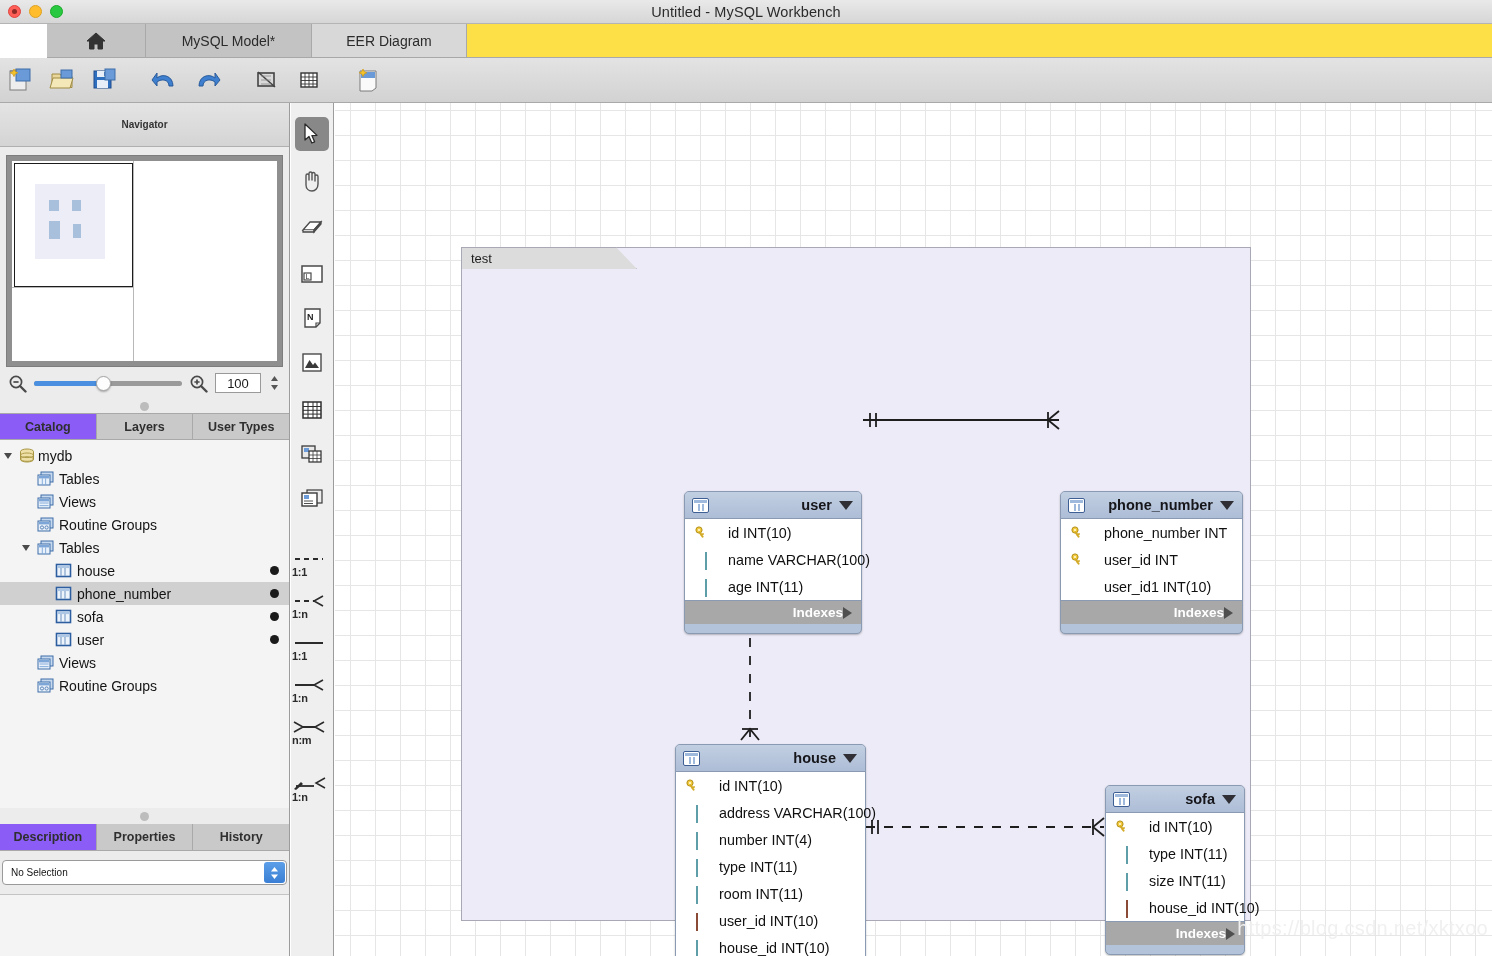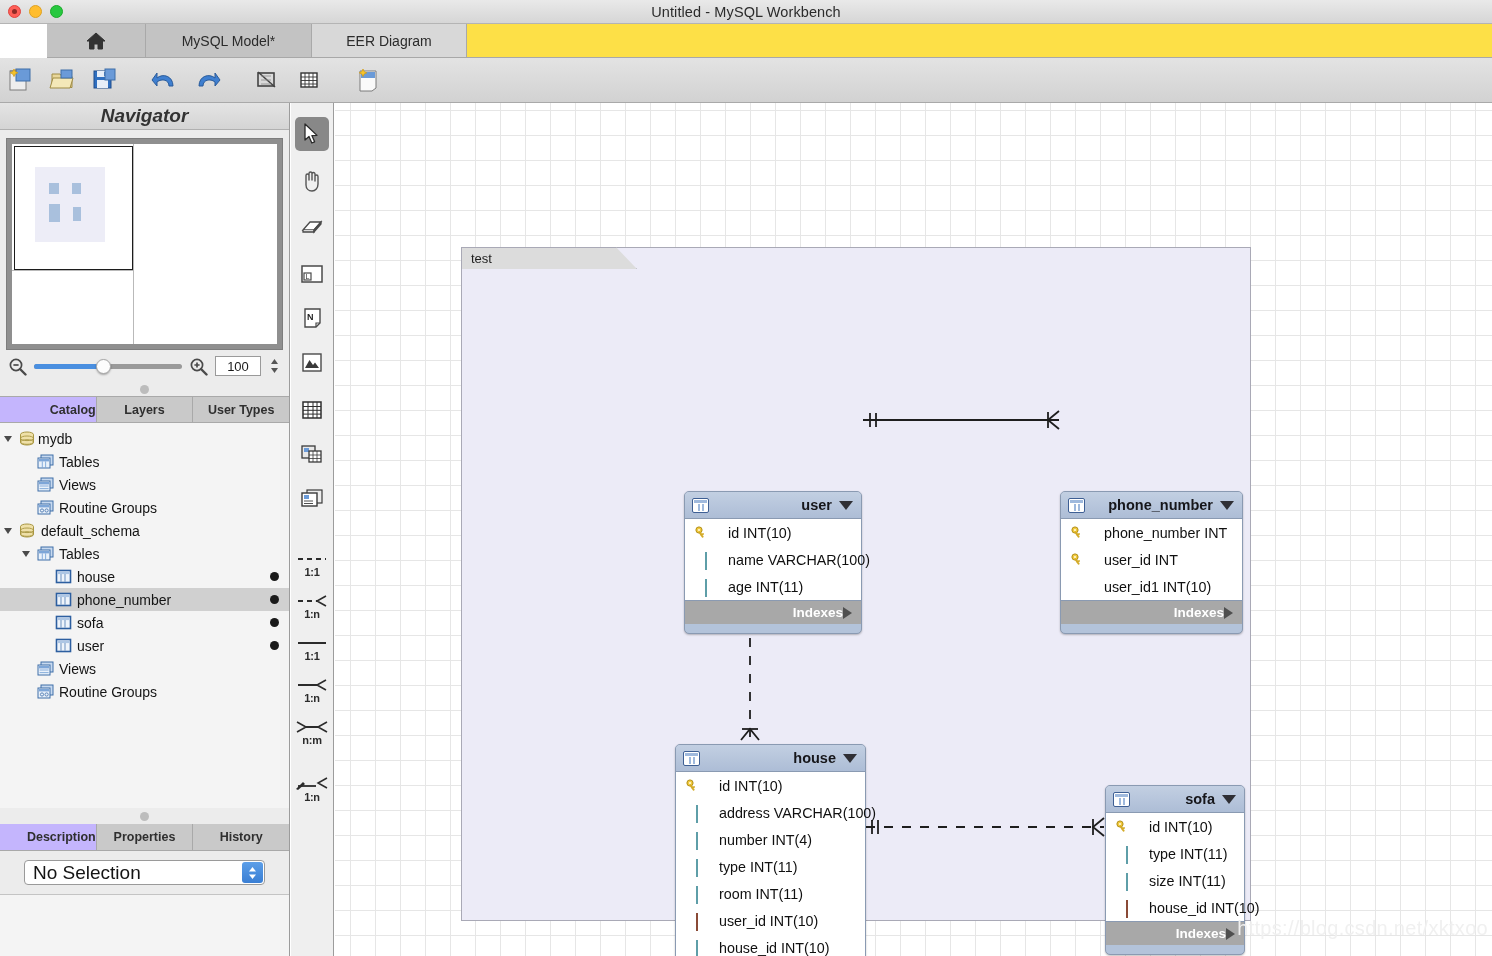--- a/index.html
+++ b/index.html
@@ -60,24 +60,24 @@
   .tbtn { width: 42px; height: 42px; display:flex;align-items:center;justify-content:center; }
   .tgap { width: 18px; }
 
   
   .sidebar {
     position: absolute; left: 0; top: 103px; width: 290px; height: 853px;
     background: #ececec; border-right: 1px solid #9c9c9c;
     display: flex; flex-direction: column;
   }
   .nav-header {
-    height: 27px; background: linear-gradient(to bottom,#e4e4e4,#d4d4d4);
+    height: 44px; background: linear-gradient(to bottom,#e4e4e4,#d4d4d4);
     border-bottom: 1px solid #b0b0b0;
     display:flex;align-items:center;justify-content:center;
-    font-size: 19px; font-weight: bold; color: #333; font-style: italic;
+    font-size: 10px; font-weight: bold; color: #333;
   }
   .nav-box {
     margin: 8px 6px 0 6px; height: 212px; background: #8f8f8f;
     padding: 5px; border: 1px solid #7d7d7d;
   }
   .nav-canvas { position: relative; width: 100%; height: 100%; background: #fff; }
   .nav-vline { position:absolute; left:45.5%; top:0; width:1px; height:100%; background:#b9b9b9; }
   .nav-hline { position:absolute; left:0; top:63%; width:45.5%; height:1px; background:#b9b9b9; }
   .nav-view {
     position:absolute; left:2px; top:2px; width:45%; height:62%;
@@ -113,60 +113,60 @@
 
   .tabrow {
     display:flex; height: 27px; border-top:1px solid #a9a9a9; border-bottom:1px solid #a9a9a9;
     background:#c9c9c9;
   }
   .tabrow .t {
     flex:1; display:flex;align-items:center;justify-content:center;
     font-size:12.5px; font-weight:bold; color:#2f2f2f;
     border-right:1px solid #a9a9a9;
   }
-  .tabrow .t.active { background:#c4b5fd;justify-content:flex-end; }
+  .tabrow .t.active { background:#8b5cf6; }
   .tabrow .t:last-child { border-right:none; }
 
   .tree { flex: 1 1 auto; background:#f4f4f4; overflow:hidden; padding-top: 4px; }
   .trow { height: 23px; display:flex; align-items:center; position:relative; font-size:14px; color:#141414;}
   .trow.sel { background:#d0d0d0; }
   .tw { width: 16px; display:flex;align-items:center;justify-content:center; flex:0 0 auto;}
   .caret { width:0;height:0;border-left:6px solid #4a4a4a;border-top:4.5px solid transparent;border-bottom:4.5px solid transparent;}
   .caret.down { border-left:4.5px solid transparent;border-right:4.5px solid transparent;border-top:6px solid #4a4a4a; border-bottom:none;}
   .ticon { width: 22px; flex:0 0 auto; display:flex;align-items:center;justify-content:center;}
   .dot-rt { position:absolute; right:10px; top:7px; width:9px;height:9px;border-radius:50%;background:#1a1a1a;}
 
   .splitdot { height: 16px; background:#ececec; display:flex;align-items:center;justify-content:center; }
   .splitdot i { width:9px;height:9px;border-radius:50%;background:#bdbdbd;display:block; }
   .bottompane { height: 132px; background:#ececec; display:flex;flex-direction:column; }
   .selectbox {
-    margin: 9px 24px; height: 25px; background:#fff; border:1px solid #9a9a9a;
+    margin: 9px 2px; height: 25px; background:#fff; border:1px solid #9a9a9a;
     border-radius:4px; display:flex; align-items:center; position:relative;
-    font-size:19px; color:#141414; padding-left:8px;
+    font-size:10px; color:#141414; padding-left:8px;
   }
   .selbtn {
     position:absolute; right:1px; top:1px; width:21px; height:21px;
     background: linear-gradient(to bottom,#5c9ee8,#3a7fd4); border-radius:3px;
     display:flex;flex-direction:column;align-items:center;justify-content:center;
     color:#fff; font-size:8px; line-height:7px;
   }
   .bottomrest { flex:1; background:#f4f4f4; border-top:1px solid #c4c4c4; }
 
   
   .vtools {
     position:absolute; left: 291px; top: 103px; width: 43px; height: 853px;
     background: #efefef; border-right:1px solid #9c9c9c;
     display:flex; flex-direction:column; align-items:center;
   }
   .vt { width:34px; height:34px; margin-top:4px; display:flex;align-items:center;justify-content:center;
         border-radius:5px; }
   .vt.active { background:#888888; }
   .vsep { height: 16px; }
   .vrel { width:40px; height:40px; margin-top:2px; display:flex;flex-direction:column;
-          align-items:center;justify-content:center; }
+          justify-content:center; }
   .vrel .lbl { font-size:11px; font-weight:bold; color:#2b2b2b; margin-top:1px; letter-spacing:-.3px;}
 
   
   .canvas {
     position:absolute; left: 335px; top: 103px; width: 1157px; height: 853px;
     background-color:#ffffff;
     background-image:
       linear-gradient(to right, #e6e6e6 1px, transparent 1px),
       linear-gradient(to bottom, #e6e6e6 1px, transparent 1px),
       linear-gradient(to right, #d8d8d8 1px, transparent 1px),
@@ -456,35 +456,20 @@
   <rect x="5" y="1" width="12" height="10" fill="#c7d9ef" stroke="#3e6ea8" stroke-width="1"></rect>
   <rect x="2" y="4" width="12" height="10" fill="#e9f1fa" stroke="#3e6ea8" stroke-width="1"></rect>
   <rect x="3" y="5" width="10" height="2.4" fill="#7da6d8"></rect>
   <circle cx="6" cy="10.5" r="1.6" fill="none" stroke="#5b84b8" stroke-width="1"></circle>
   <circle cx="10.6" cy="10.5" r="1.6" fill="none" stroke="#5b84b8" stroke-width="1"></circle>
 </svg>
           </span>
           <span style="margin-left:3px">Routine Groups</span>
         </div>
         <div class="trow">
-          <span style="width:0px;flex:0 0 auto"></span>
-          <span class="tw">
-            <i class="caret down"></i>
-          </span>
-          <span class="ticon">
-            <svg width="18" height="16" viewBox="0 0 18 16">
-  <ellipse cx="9" cy="3.5" rx="6.5" ry="2.5" fill="#efe0a8" stroke="#a89642" stroke-width="1"></ellipse>
-  <path d="M2.5 3.5 v8 a6.5 2.5 0 0 0 13 0 v-8" fill="#efe0a8" stroke="#a89642" stroke-width="1"></path>
-  <ellipse cx="9" cy="7.3" rx="6.5" ry="2.3" fill="none" stroke="#a89642" stroke-width=".9"></ellipse>
-  <ellipse cx="9" cy="11" rx="6.5" ry="2.3" fill="none" stroke="#a89642" stroke-width=".9"></ellipse>
-</svg>
-          </span>
-          <span style="margin-left:3px">default_schema</span>
-        </div>
-        <div class="trow">
           <span style="width:18px;flex:0 0 auto"></span>
           <span class="tw">
             <i class="caret down"></i>
           </span>
           <span class="ticon">
             <svg width="19" height="16" viewBox="0 0 19 16">
   <rect x="5" y="1" width="12" height="10" fill="#c7d9ef" stroke="#3e6ea8" stroke-width="1"></rect>
   <rect x="2" y="4" width="12" height="10" fill="#e9f1fa" stroke="#3e6ea8" stroke-width="1"></rect>
   <rect x="3" y="5" width="10" height="2.4" fill="#7da6d8"></rect>
   <path d="M6.3 7.4 v6.6 M9.6 7.4 v6.6" stroke="#7da6d8" stroke-width=".9"></path>

